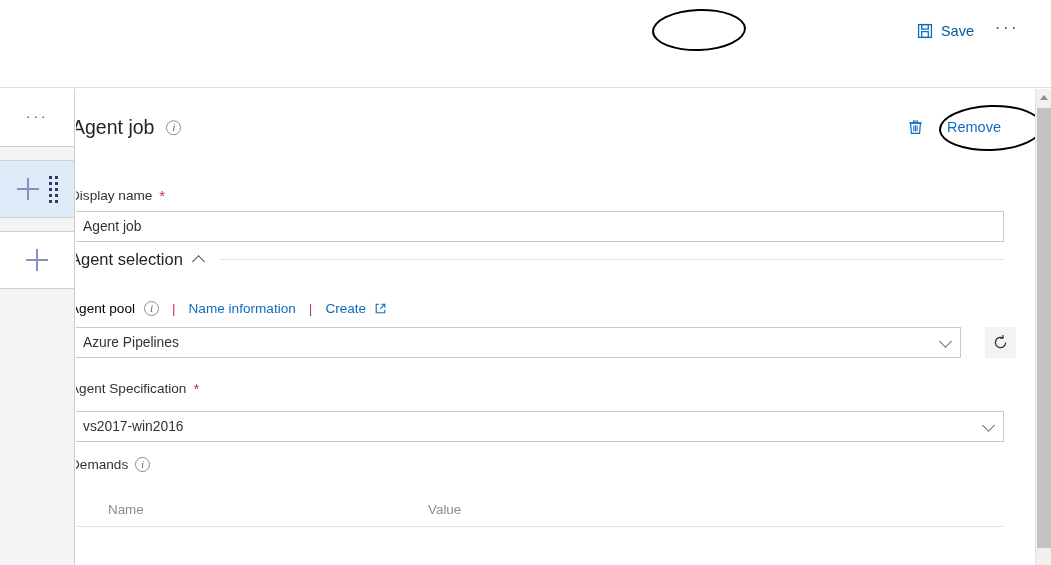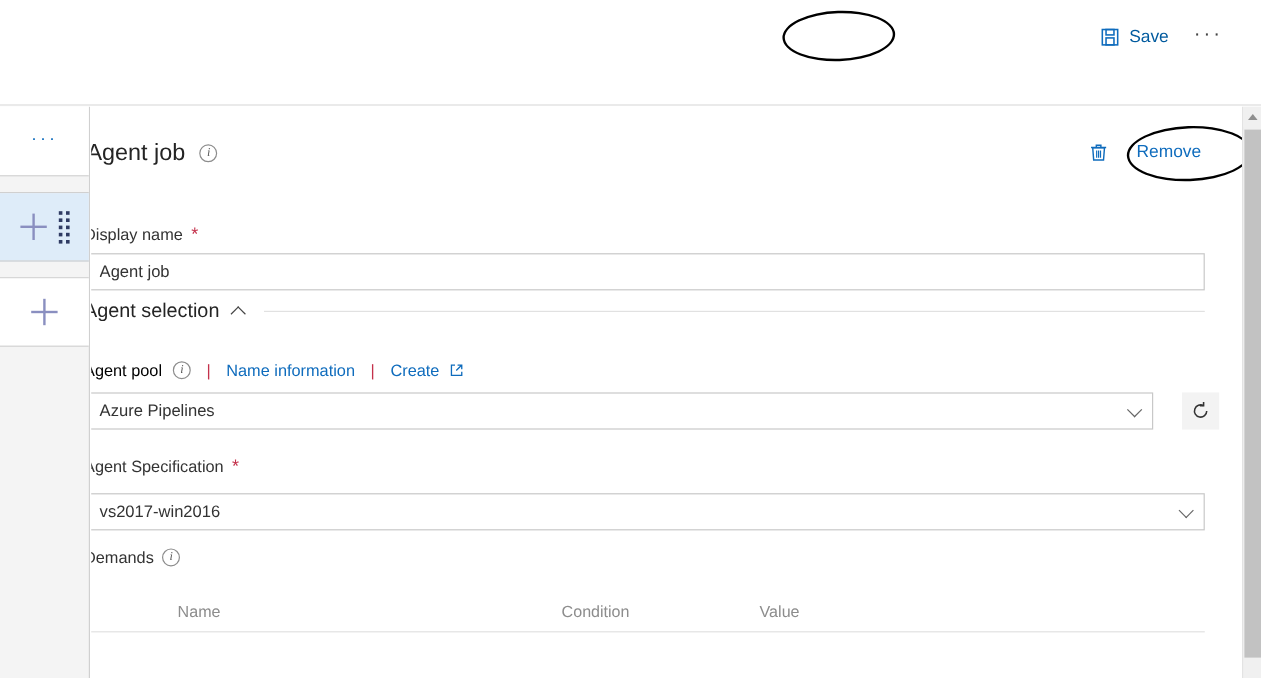--- a/index.html
+++ b/index.html
@@ -188,21 +188,21 @@
 
   
   .demands-table { width: 930px; margin-top: 0px; }
   .dt-head {
     display: flex; align-items: center;
     height: 34px;
     border-bottom: 1px solid #e1e1e1;
     font-size: 13.4px; color: #8d8d8d;
     padding-left: 36px;
   }
-  .dt-col-name { width: 320px; margin-left: 40px; }
+  .dt-col-name { width: 320px; }
   .dt-col-cond { width: 165px; }
   .dt-col-val  { width: 200px; }
 
   
   .vscroll {
     position: absolute; right: 0; top: 89px;
     width: 16px; height: 476px;
     background: #f0f0f0;
     border-left: 1px solid #e3e3e3;
   }
@@ -352,21 +352,20 @@
       </div>
 
       <div class="field-label" style="position:absolute; left:-6px; top:368px;">
         <span>Demands</span>
         <span class="info-icon">i</span>
       </div>
 
       <div class="demands-table" style="position:absolute; left:-4px; top:404px; width:932px;">
         <div class="dt-head">
           <span class="dt-col-name">Name</span>
-          <span class="dt-col-cond">Condition</span>
           <span class="dt-col-val">Value</span>
         </div>
       </div>
 
     </div>
 
     <div class="annot-ellipse" style="left:863px; top:16px; width:104px; height:46px; transform:rotate(-2deg);"></div>
   </div>
 
   <div class="vscroll">

